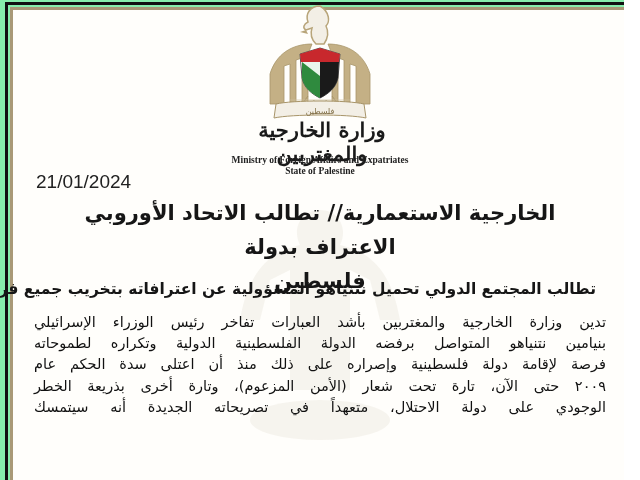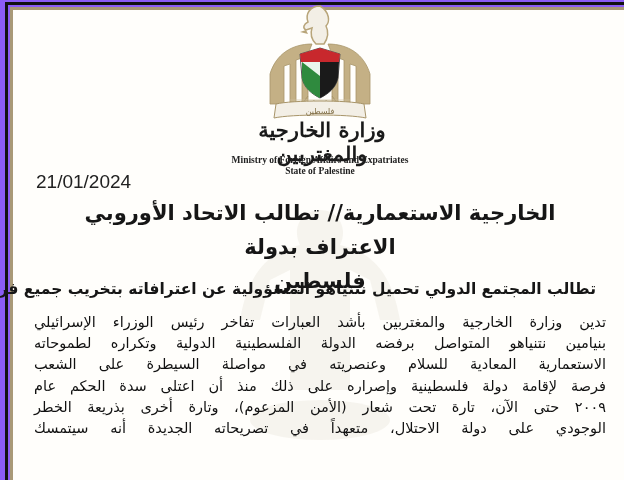--- a/index.html
+++ b/index.html
@@ -7,21 +7,21 @@
       padding: 0;
       width: 640px;
       height: 480px;
       overflow: hidden;
       background: #ffffff;
     }
     .page {
       position: relative;
       width: 624px;
       height: 480px;
-      background: #8b5cf6;
+      background: #86efac;
       overflow: hidden;
     }
     .frame-outer {
       position: absolute;
       left: 5px;
       top: 2px;
       width: 622px;
       height: 490px;
       border: 3px solid #111111;
       box-sizing: content-box;
@@ -178,18 +178,17 @@
   <div class="title">
     <div>الخارجية الاستعمارية// تطالب الاتحاد الأوروبي الاعتراف بدولة</div>
     <div>فلسطين</div>
   </div>
 
   <div class="subtitle">تطالب المجتمع الدولي تحميل نتنياهو المسؤولية عن اعترافاته بتخريب جميع فرص السلام</div>
 
   <div class="body-text">
     <span class="body-line">تدين وزارة الخارجية والمغتربين بأشد العبارات تفاخر رئيس الوزراء الإسرائيلي</span>
     <span class="body-line">بنيامين نتنياهو المتواصل برفضه الدولة الفلسطينية الدولية وتكراره لطموحاته</span>
-    <span class="body-line">الاستعمارية المعادية للسلام وعنصريته في مواصلة السيطرة على الشعب</span>
     <span class="body-line">فرصة لإقامة دولة فلسطينية وإصراره على ذلك منذ أن اعتلى سدة الحكم عام</span>
     <span class="body-line">٢٠٠٩ حتى الآن، تارة تحت شعار (الأمن المزعوم)، وتارة أخرى بذريعة الخطر</span>
     <span class="body-line">الوجودي على دولة الاحتلال، متعهداً في تصريحاته الجديدة أنه سيتمسك</span>
   </div>
 </div>
 
 </body></html>

